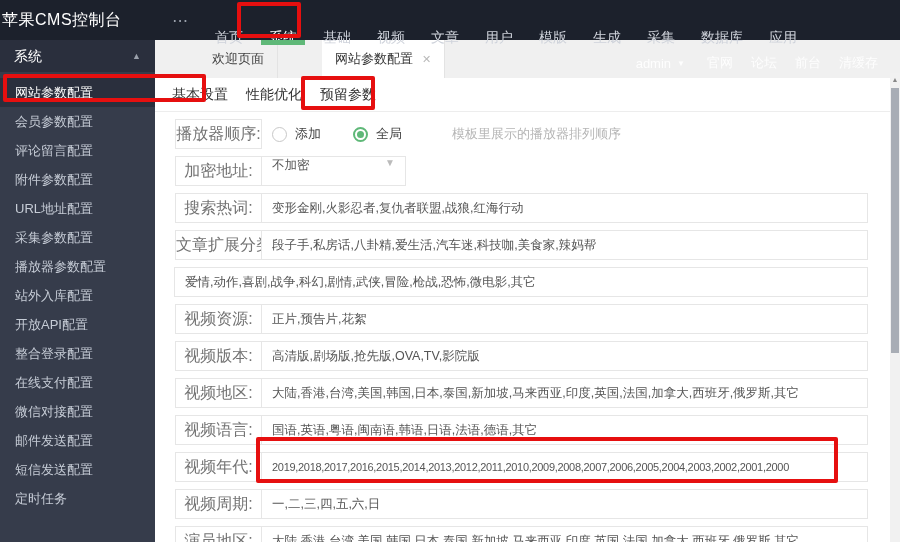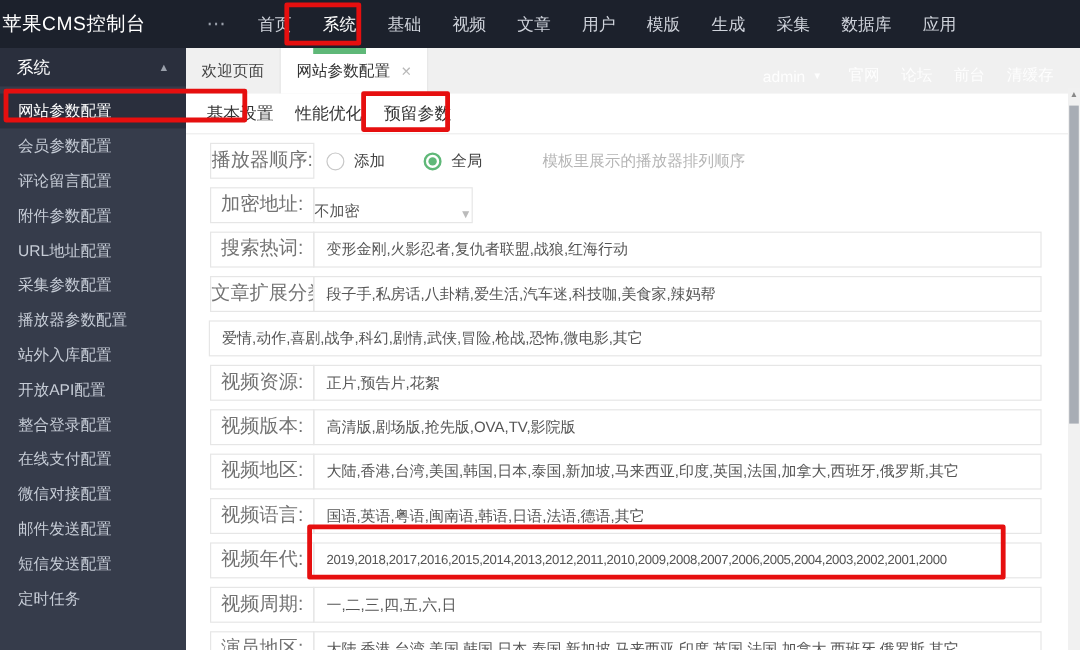--- a/index.html
+++ b/index.html
@@ -6,42 +6,42 @@
   html,body { width:900px; height:542px; overflow:hidden; background:#fff;
               font-family:"Liberation Sans","DejaVu Sans",sans-serif; }
   body { position:relative; }
 
   
   .navbar { position:absolute; top:0; left:0; right:0; height:40px;
             background:#1c212c; display:flex; align-items:center; z-index:10; }
   .logo { color:#fff; font-size:16px; padding-left:2px; width:158px; letter-spacing:.5px; }
   .more-icon { color:#9aa0ab; font-size:16px; width:44px; text-align:center; }
   .nav-items { display:flex; height:40px; align-items:center; }
-  .nav-item { position:relative; color:#cfd3db; font-size:14px; padding:0 10px;
+  .nav-item { position:relative; color:#cfd3db; font-size:14px; padding:17px 10px;
               margin:0 3px; height:40px; line-height:40px; cursor:pointer; }
   .nav-item.active { color:#fff; }
   .nav-item.active::after { content:''; position:absolute; left:2px; right:2px;
               bottom:-5px; height:5px; background:#5FB878; }
 
   
   .sidebar { position:absolute; top:40px; left:0; bottom:0; width:155px; background:#363c4b; }
   .sidebar-header { height:32px; line-height:32px; background:#2a2f3d; color:#fff;
               font-size:14px; padding:0 14px; display:flex; justify-content:space-between;
               align-items:center; cursor:pointer; }
   .collapse-icon { font-size:9px; color:#9aa0ab; }
   .menu { padding-top:6px; }
   .menu-item { height:29px; line-height:29px; padding-left:15px; font-size:13px;
               color:#c6ccd6; cursor:pointer; white-space:nowrap; }
   .menu-item.active { background:#2a2f3d; color:#fff; }
 
   
   .content { position:absolute; top:40px; left:155px; right:0; bottom:0; background:#f0f0f0; }
   .tabbar { height:38px; display:flex; }
   .tab { display:inline-flex; align-items:center; height:38px; padding:0 13px;
-         font-size:13px; color:#444; border-right:1px solid #e3e3e3; cursor:pointer; }
+         font-size:13px; color:#444; border-right:1px solid #e3e3e3; cursor:pointer;margin-left:44px; }
   .tab.active { background:#fff; color:#333; }
   .tab .close { display:none; margin-left:9px; color:#b9b9b9; font-size:11px; }
   .tab.closable .close { display:inline; }
   .header-links { position:absolute; top:14px; right:22px; color:rgba(255,255,255,.9);
          font-size:13px; display:flex; align-items:center; z-index:5; }
   .header-links .user { margin-right:6px; cursor:pointer; }
   .header-links .caret { font-size:8px; margin-right:4px; }
   .header-links .hlink { margin-left:18px; cursor:pointer; }
 
   .panel { position:absolute; top:38px; left:0; right:10px; bottom:0; background:#fff; }
@@ -51,23 +51,23 @@
 
   
   .form { padding:7px 22px 0 20px; }
   .form-row { display:flex; height:30px; margin-bottom:7px; align-items:stretch; }
   .form-label { width:87px; flex:none; border:1px solid #e6e6e6; text-align:center;
                 line-height:28px; font-size:16px; color:#737373; background:#fff;
                 white-space:nowrap; overflow:hidden; }
   .input-box { flex:1; border:1px solid #e6e6e6; margin-left:-1px; line-height:28px;
                padding:0 10px; font-size:12.5px; color:#555; white-space:nowrap;
                overflow:hidden; cursor:text; }
-  .select-box { width:133px; flex:none; border:1px solid #e6e6e6; margin-left:-1px;
-               display:flex; justify-content:space-between; align-items:flex-end;
-               padding:0 0; font-size:12.5px; color:#555; cursor:pointer; }
+  .select-box { width:145px; flex:none; border:1px solid #e6e6e6; margin-left:-1px;
+               display:flex; justify-content:space-between; align-items:flex-start;
+               padding:0 10px; font-size:12.5px; color:#555; cursor:pointer; }
   .select-caret { color:#bbb; font-size:10px; }
   .radio-area { display:flex; align-items:center; margin-left:10px; }
   .radio { display:flex; align-items:center; margin-right:32px; font-size:13px;
            color:#444; cursor:pointer; }
   .radio-dot { width:15px; height:15px; border:1px solid #c8c8c8; border-radius:50%;
            margin-right:8px; background:#fff; position:relative; }
   .radio-dot.checked { border:2px solid #5FB878; }
   .radio-dot.checked::after { content:''; position:absolute; left:2px; top:2px;
            width:7px; height:7px; border-radius:50%; background:#5FB878; }
   .hint { color:#b5b5b5; font-size:13px; margin-left:18px; line-height:30px; }

